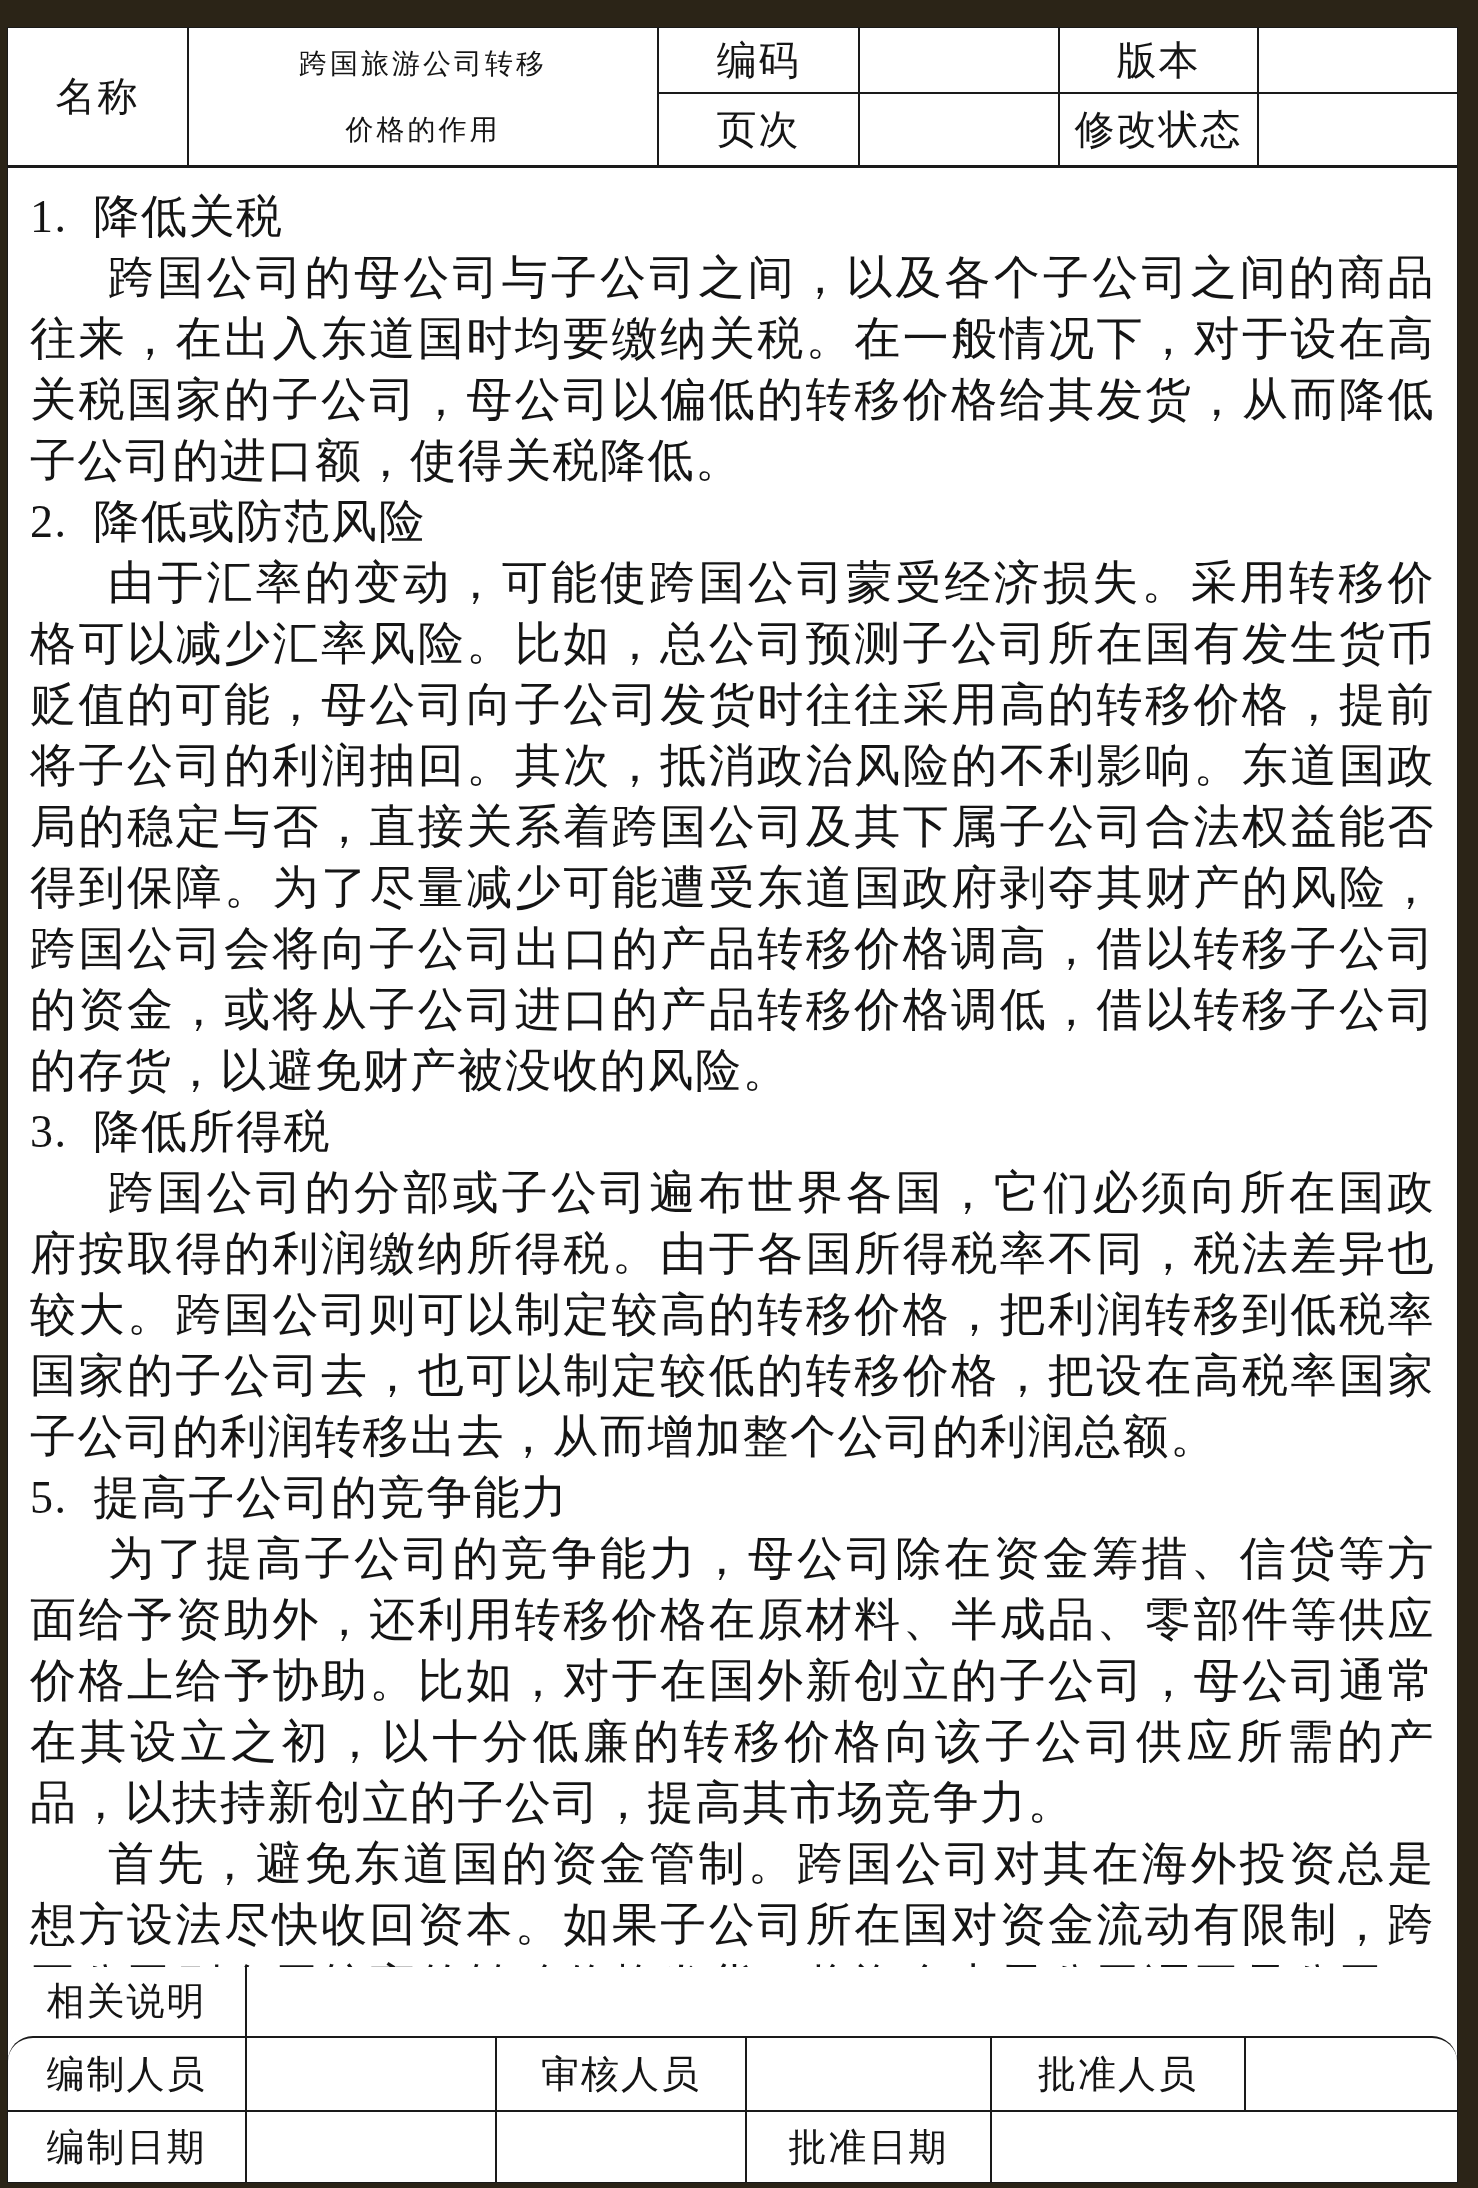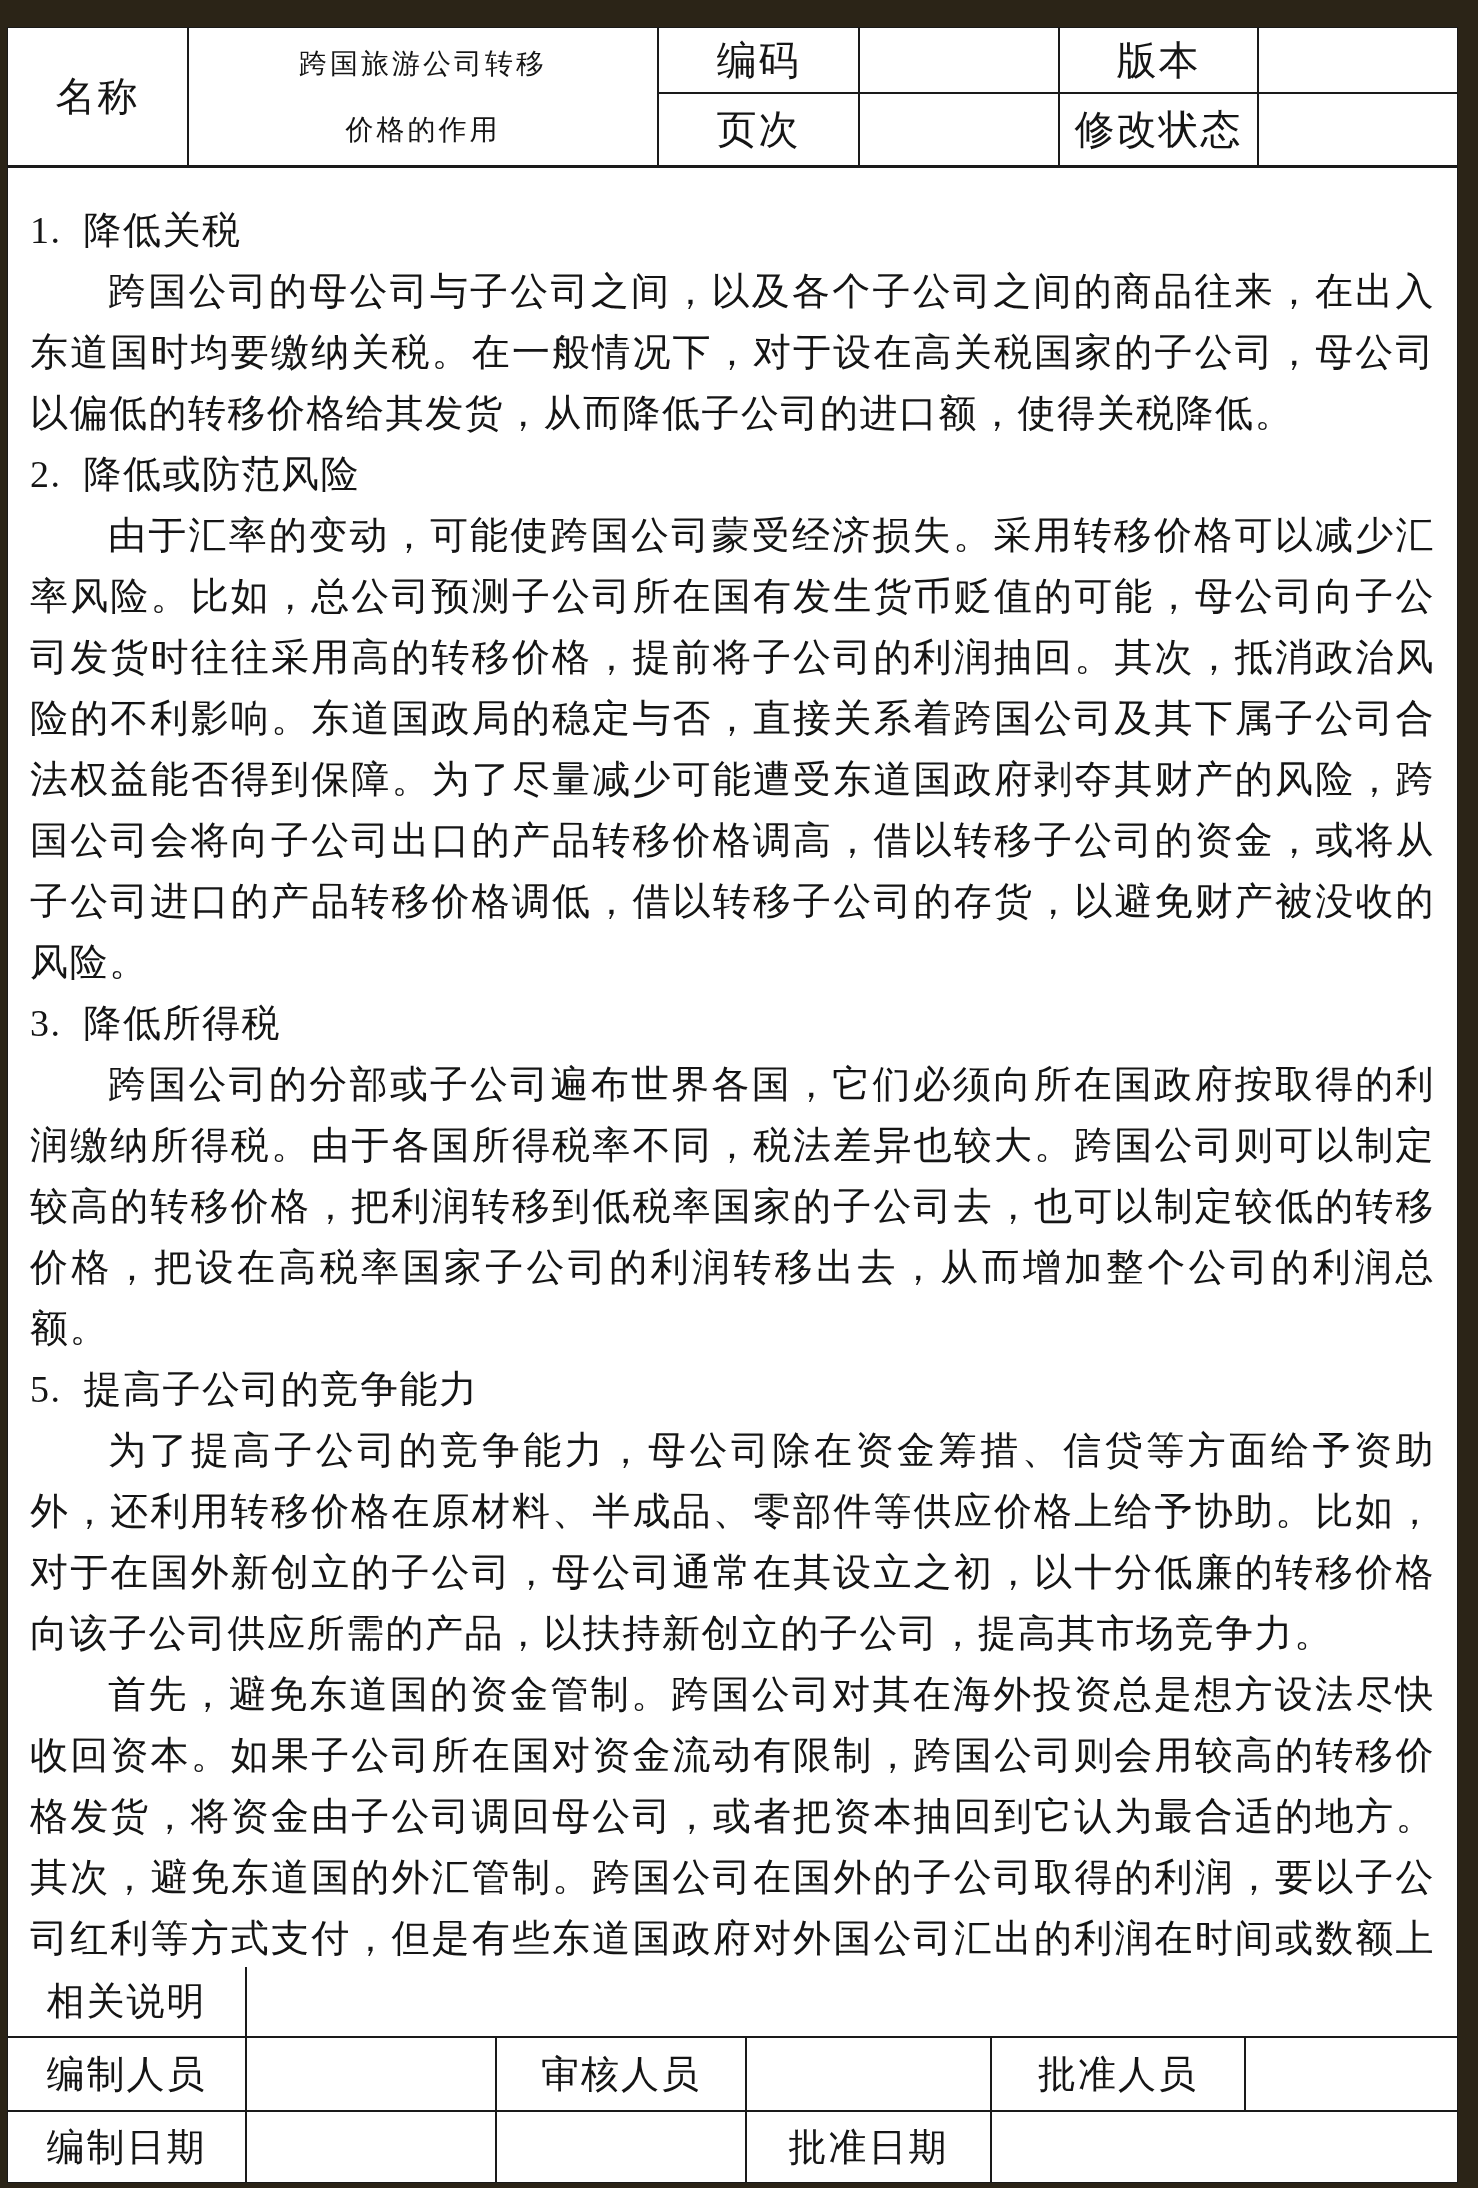--- a/index.html
+++ b/index.html
@@ -44,22 +44,22 @@
   .span2 { grid-row: 1 / span 2; }
   .title-cell {
     flex-direction: column;
     line-height: 66px;
     font-size: 28px;
     letter-spacing: 3px;
   }
   
   .doc-body {
     flex: 1 1 auto;
-    padding: 32px 22px 0 22px;
-    font-size: 38px;
+    padding: 18px 22px 0 22px;
+    font-size: 46px;
     line-height: 61px;
     letter-spacing: 1.5px;
     overflow: hidden;
   }
   .sec-heading {
     white-space: pre-wrap;
     text-align: left;
   }
   .sec-text {
     text-indent: 78px;
@@ -70,21 +70,21 @@
   .ftr-row-notes {
     display: grid;
     grid-template-columns: 239px 1fr;
     height: 69px;
   }
   .ftr-row {
     display: grid;
     grid-template-columns: 239px 250px 250px 245px 254px 1fr;
     border-top: 2px solid #1a1a1a;
   }
-  .ftr-row.people { height: 72px; }
+  .ftr-row.people { height: 72px; border-radius: 25px; }
   .ftr-row.dates  { height: 70px; }
   .ftr .cell { font-size: 38px; text-align: center; }
 </style>
 </head>
 <body>
 
 <div class="sheet">
 
   <div class="hdr">
     <div class="cell bd-r span2">名称</div>

